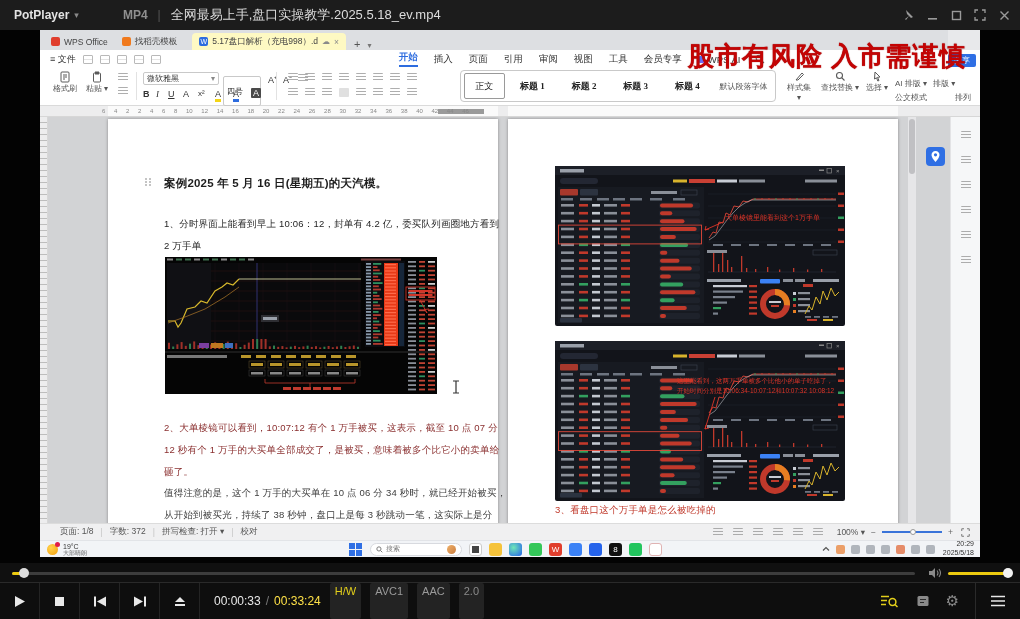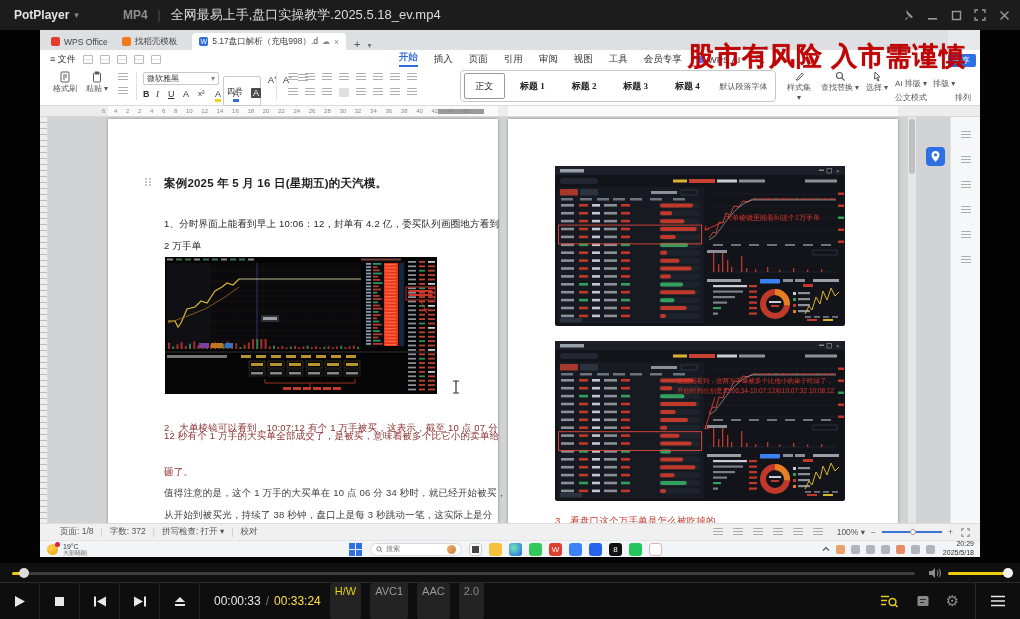--- a/index.html
+++ b/index.html
@@ -19,21 +19,21 @@
   #seekrow{left:0;top:563px;width:1020px;height:19px;background:#101010;}
   #controls{left:0;top:582px;width:1020px;height:37px;background:#0e0e0e;border-top:1px solid #2a2a2a;display:flex;align-items:stretch;}
   .cbtn{width:40px;display:flex;align-items:center;justify-content:center;border-right:1px solid #242424;}
   .timebox{display:flex;align-items:center;margin-left:14px;font-size:12px;}
   .badge{margin-left:9px;padding:2px 5px;border-radius:2px;background:#232323;font-size:11px;color:#9a9a9a;}
   .rt-icons{position:absolute;right:0;top:582px;height:37px;display:flex;align-items:center;}
   
   #desktop{left:40px;top:0;width:940px;height:527px;background:#e8e9eb;overflow:hidden;}
   #wpstabs{left:0;top:0;width:908px;height:20px;background:#dddfe2;display:flex;align-items:flex-end;}
   .wtab{height:17px;display:flex;align-items:center;font-size:8.5px;color:#444;padding:0 7px;}
-  .wtab.active{background:#ffffff;border-radius:4px 4px 0 0;}
+  .wtab.active{background:#fef9c3;border-radius:4px 4px 0 0;}
   .sq{display:inline-block;width:9px;height:9px;border-radius:2px;margin-right:4px;}
   #menurow{left:0;top:20px;width:940px;height:18px;background:#fff;display:flex;align-items:center;}
   .menu-file{font-size:9px;color:#333;margin-left:10px;}
   .mi{width:10px;height:9px;border:1px solid #b9b9b9;border-radius:1px;margin-left:7px;background:linear-gradient(#fff 40%,#e4e4e4 41%,#e4e4e4 55%,#fff 56%);}
   .rtab{font-size:9.5px;color:#333;margin:0 8px;}
   .rtab.active{color:#2d6cdf;font-weight:bold;border-bottom:2px solid #2d6cdf;padding-bottom:1px;}
   #toolbar{left:0;top:38px;width:940px;height:38px;background:#fff;border-bottom:1px solid #dadada;}
   .tlabel{font-size:8px;color:#555;text-align:center;}
   .fbox{border:1px solid #c9c9c9;border-radius:2px;font-size:8px;color:#333;display:flex;align-items:center;justify-content:space-between;padding:0 3px;background:#fff;}
   .glyphbtn{font-size:9px;color:#333;margin-right:5px;}
@@ -568,21 +568,21 @@
               <rect x="243" y="131.60000000000002" width="8" height="1.8" fill="#8a8f98"></rect>
               <rect x="254" y="131.60000000000002" width="6" height="1.8" fill="#c04434"></rect>
               <rect x="263" y="131.60000000000002" width="7" height="1.8" fill="#c04434"></rect>
               <rect x="241" y="30" width="29" height="13" fill="none" stroke="#d03428" stroke-width="0.9"></rect>
               <rect x="243.5" y="33" width="24" height="2" fill="#d03428"></rect>
               <rect x="243.5" y="37" width="24" height="2" fill="#d03428"></rect>
               <polyline points="255,43 262,56" fill="none" stroke="#d03428" stroke-width="0.9"></polyline>
               <polyline points="262,56 259.5,52.5 264,52" fill="none" stroke="#d03428" stroke-width="0.9"></polyline>
             </svg>
           <div class="docline" style="left:56px;top:303px;color:#8a2f2f">2、大单棱镜可以看到，10:07:12 有个 1 万手被买，这表示，截至 10 点 07 分</div>
-          <div class="docline" style="left:56px;top:311px;color:#8a2f2f">12 秒有个 1 万手的大买单全部成交了，是被买，意味着被多个比它小的卖单给</div>
+          <div class="docline" style="left:56px;top:325px;color:#8a2f2f">12 秒有个 1 万手的大买单全部成交了，是被买，意味着被多个比它小的卖单给</div>
           <div class="docline" style="left:56px;top:347px;color:#8a2f2f">砸了。</div>
           <div class="docline" style="left:56px;top:368px;color:#3d3d3d">值得注意的是，这个 1 万手的大买单在 10 点 06 分 34 秒时，就已经开始被买，</div>
           <div class="docline" style="left:56px;top:390px;color:#3d3d3d">从开始到被买光，持续了 38 秒钟，盘口上是每 3 秒跳动一笔，这实际上是分</div>
         </div>
 
         <div class="page" style="left:468px">
           <svg id="img2" class="abs" style="left:47px;top:47px" width="290" height="160" viewBox="0 0 290 160">
               <rect x="0" y="0" width="290" height="160" fill="#12141a" rx="2"></rect>
               <rect x="0" y="0" width="290" height="9" fill="#1c1f27"></rect>
               <rect x="5" y="3" width="24" height="3.5" fill="#9aa0aa"></rect>
@@ -1016,21 +1016,21 @@
               <rect x="258" y="113" width="26" height="3" fill="#9aa0aa"></rect>
               <polyline points="250,148 254,140 257,144 261,131 265,138 268,125 272,134 276,122 280,130 284,126" fill="none" stroke="#d8b32c" stroke-width="1"></polyline>
               <rect x="248" y="118" width="10" height="3" fill="#c0392b"></rect>
               <rect x="252" y="153" width="10" height="2" fill="#c0392b"></rect>
               <rect x="268" y="153" width="10" height="2" fill="#d8b32c"></rect>
               <rect x="250" y="150" width="6" height="1.8" fill="#6d7480"></rect>
               <rect x="259" y="150" width="6" height="1.8" fill="#6d7480"></rect>
               <rect x="268" y="150" width="6" height="1.8" fill="#6d7480"></rect>
               <rect x="277" y="150" width="6" height="1.8" fill="#6d7480"></rect>
             </svg>
-          <div class="docline" style="left:47px;top:396px;color:#c0392b">3、看盘口这个万手单是怎么被吃掉的</div>
+          <div class="docline" style="left:47px;top:385px;color:#c0392b">3、看盘口这个万手单是怎么被吃掉的</div>
         </div>
 
         <svg class="abs" style="left:412px;top:263px" width="8" height="14" viewBox="0 0 8 14">
           <path d="M1 1h6M4 1v12M1 13h6" stroke="#333" stroke-width="1.2" fill="none"></path>
           </svg>
 
         <div class="abs" style="left:868px;top:0;width:8px;height:406px;background:#e6e6e8">
           <div class="abs" style="left:1px;top:2px;width:6px;height:55px;background:#c0c0c3;border-radius:3px"></div>
         </div>
 

